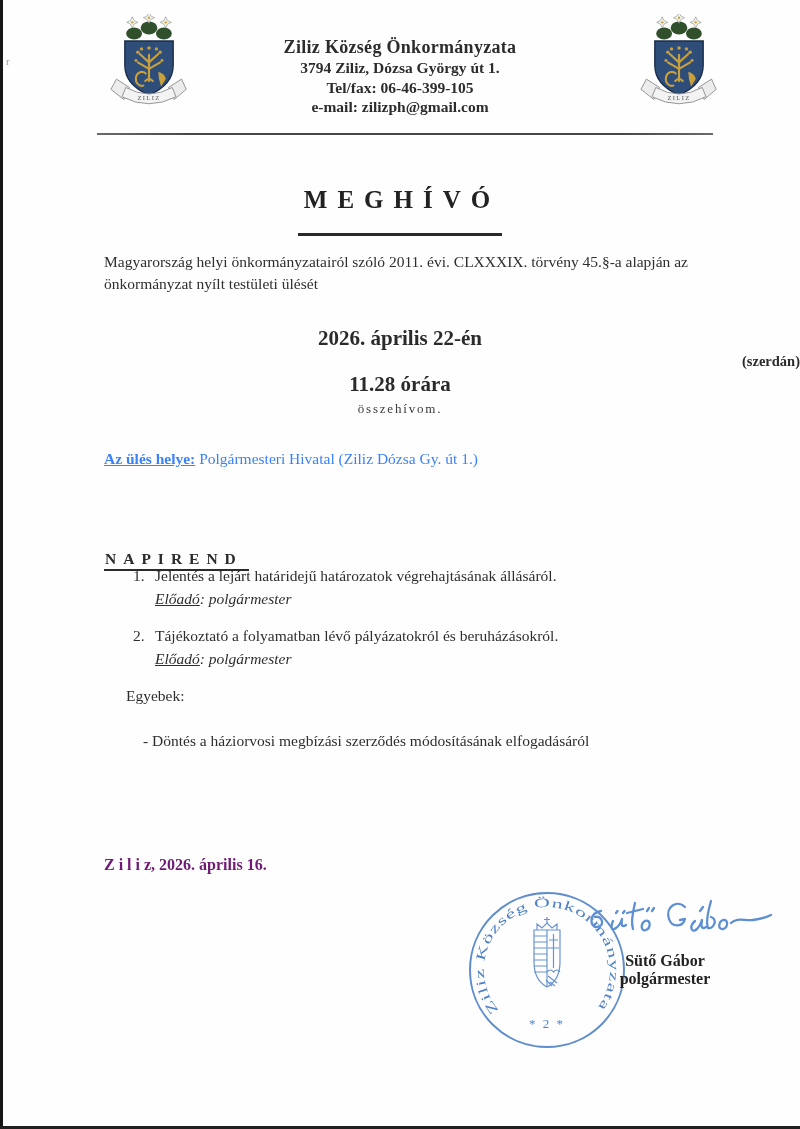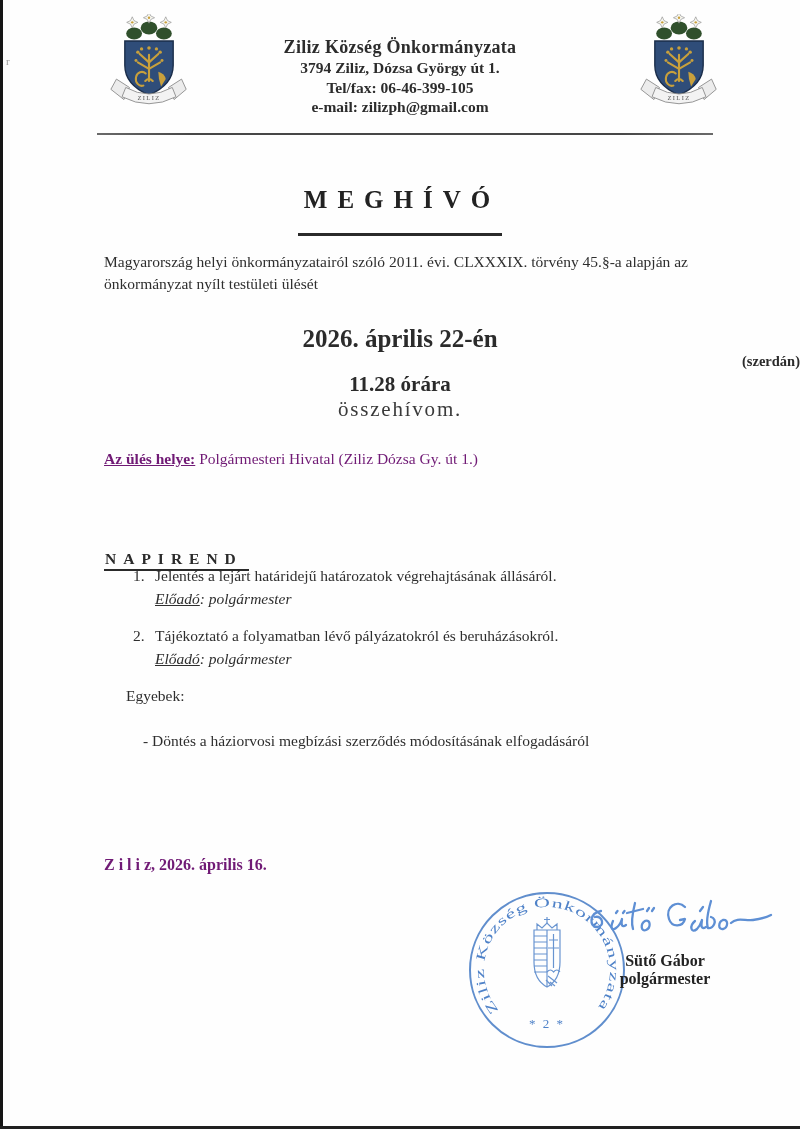--- a/index.html
+++ b/index.html
@@ -46,26 +46,26 @@
     border-bottom:3px solid #2a2a2a;
     color:#222;
   }
   
   .intro {
     position:absolute; left:104px; top:251px; width:620px;
     font-size:15.5px; line-height:22px; color:#2e2e2e;
   }
   
   .meeting { position:absolute; left:0; top:325px; width:800px; text-align:center; }
-  .meeting-date { font-size:25px; font-weight:bold; line-height:27px; color:#2b2b2b; }
+  .meeting-date { font-size:21px; font-weight:bold; line-height:27px; color:#2b2b2b; }
   .meeting-day  { font-size:14.5px; font-weight:bold; line-height:19px; color:#2b2b2b;text-align:right; }
   .meeting-time { font-size:21px; font-weight:bold; line-height:27px; color:#2b2b2b; }
-  .meeting-convene { font-size:21px; line-height:22px; letter-spacing:1.8px; color:#3a3a3a; }
-  
-  .location { position:absolute; left:104px; top:450px; font-size:15.5px; color:#701a75; }
+  .meeting-convene { font-size:13px; line-height:22px; letter-spacing:1.8px; color:#3a3a3a; }
+  
+  .location { position:absolute; left:104px; top:450px; font-size:15.5px; color:#3b82f6; }
   .location .loc-label { font-weight:bold; text-decoration:underline; }
   
   .agenda-heading { position:absolute; left:104px; top:550px; }
   .agenda-heading span {
     font-size:15.5px; font-weight:bold; letter-spacing:7px;
     padding:0 6px 2px 1px; border-bottom:2px solid #2a2a2a; color:#2a2a2a;
   }
   .agenda { position:absolute; left:126px; top:565px; width:580px; font-size:15.5px; color:#2e2e2e; }
   .agenda-item { display:flex; margin-left:7px; margin-bottom:2px; line-height:21px; }
   .agenda-num { width:22px; flex:0 0 22px; }

